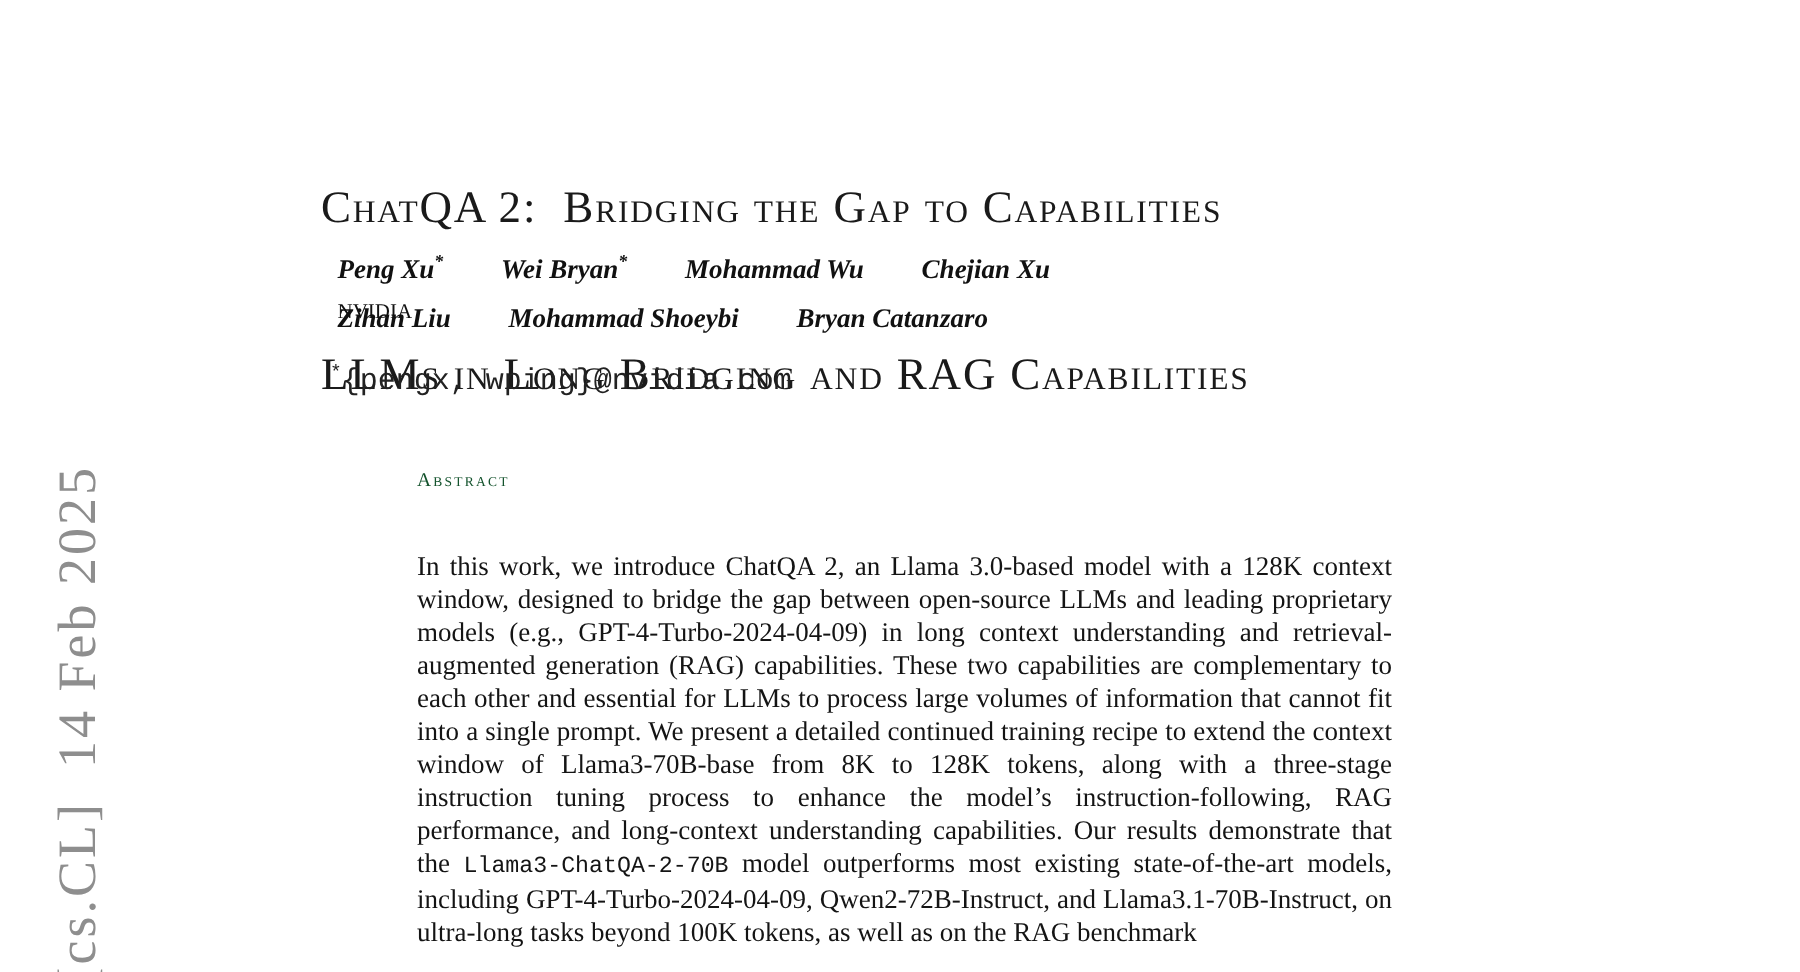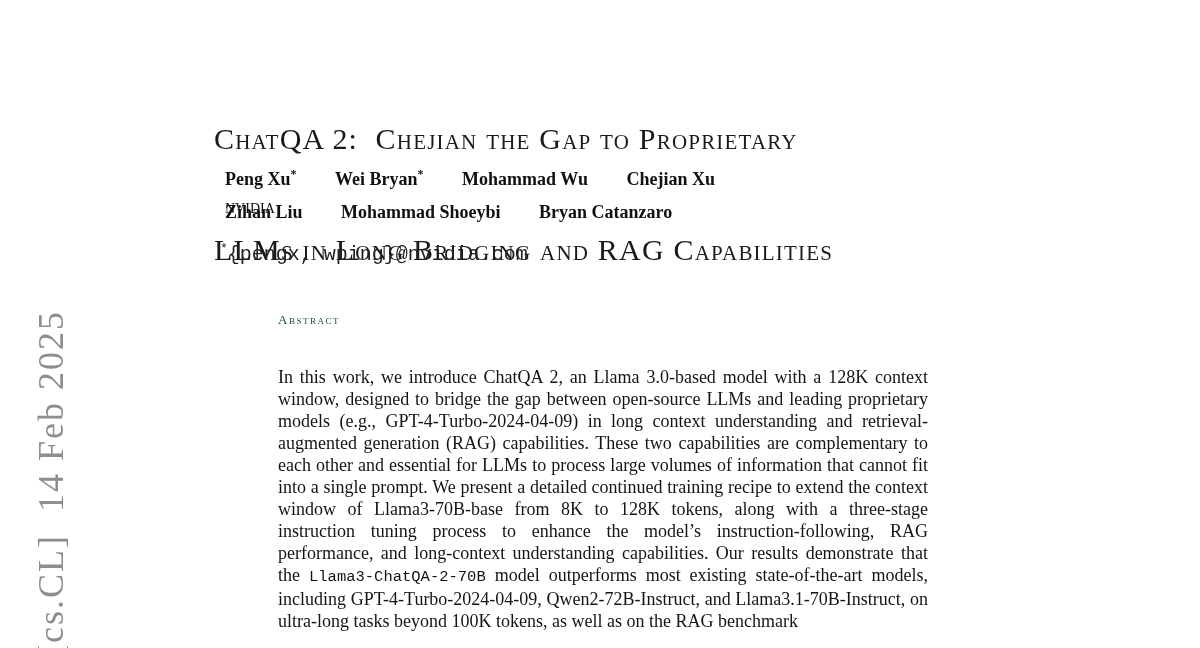--- a/index.html
+++ b/index.html
@@ -43,21 +43,21 @@
   
   .authors {
     position: absolute;
     left: 225px;
     top: 160px;
     font-size: 18px;
     font-weight: bold;
     color: #111;
   }
   .authors .row { line-height: 28px; }
-  .author { margin-right: 34px; display: inline-block; }
+  .author { margin-right: 34px; display: inline-block; font-style: italic; }
   .author:last-child { margin-right: 1px; }
   .author sup { font-size: 12px; font-weight: bold; }
 
   .affiliation {
     position: absolute;
     left: 225px;
     top: 201px;
     font-size: 14px;
     color: #111;
   }
@@ -98,21 +98,21 @@
     font-family: "Liberation Mono", monospace;
     font-size: 15.5px;
   }
 </style>
 </head>
 <body>
 
 <div class="watermark">[cs.CL]  14 Feb 2025</div>
 
 <div class="title">
-  <div>ChatQA 2:  Chejian the Gap to Proprietary</div>
+  <div>ChatQA 2:  Bridging the Gap to Capabilities</div>
   <div>LLMs in Long Bridging and RAG Capabilities</div>
 </div>
 
 <div class="authors">
   <div class="row">
     <span class="author"><span>Peng Xu</span><sup>*</sup></span>
     <span class="author"><span>Wei Bryan</span><sup>*</sup></span>
     <span class="author"><span>Mohammad Wu</span><sup></sup></span>
     <span class="author"><span>Chejian Xu</span><sup></sup></span>
   </div>

